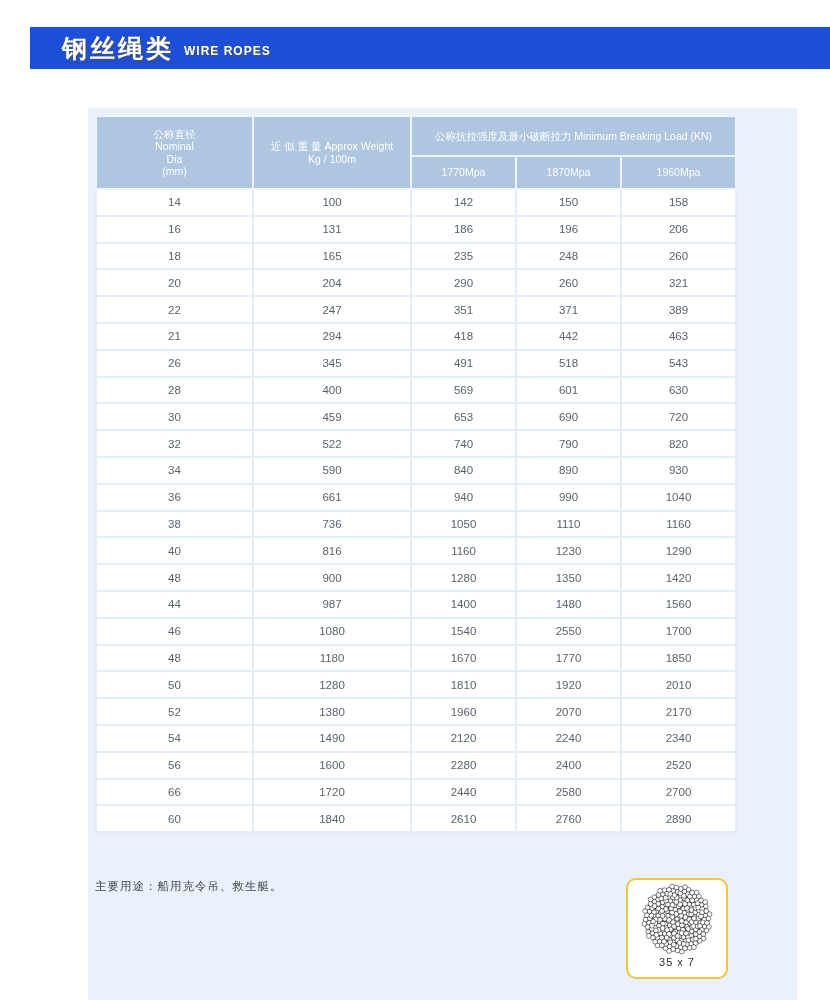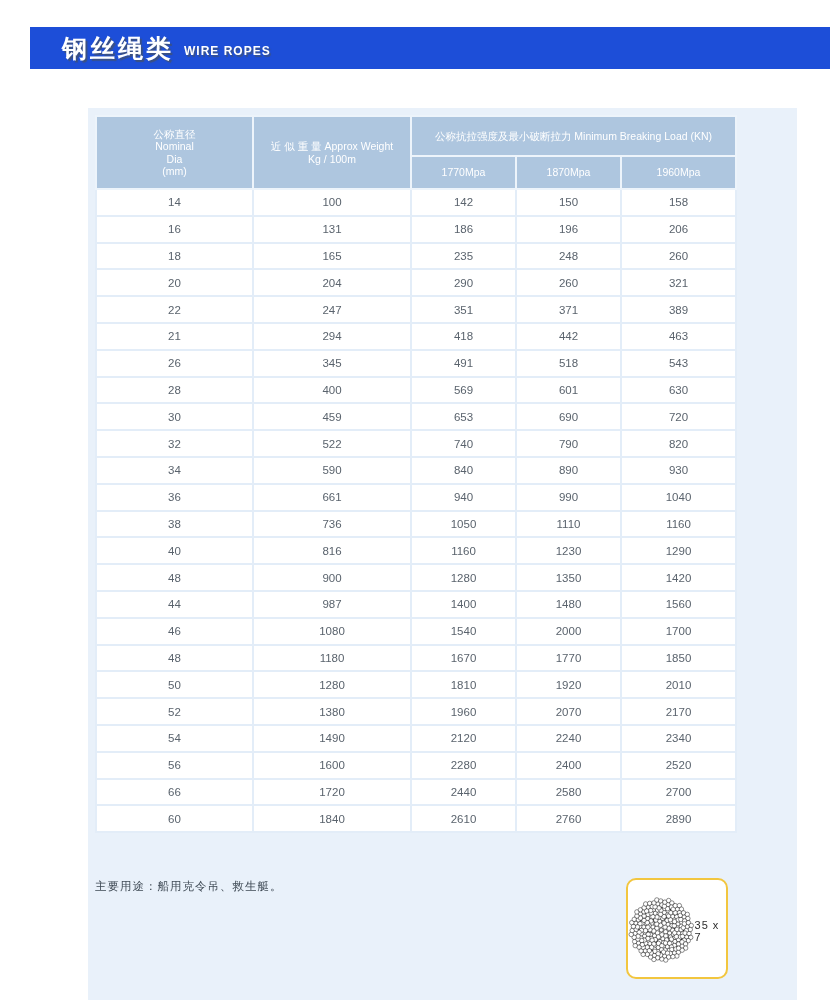--- a/index.html
+++ b/index.html
@@ -118,21 +118,21 @@
   }
   
   .rope-box {
     position: absolute;
     left: 626px; top: 878px;
     width: 102px; height: 101px;
     background: #ffffff;
     border: 2px solid #f2c63f;
     border-radius: 10px;
     display: flex;
-    flex-direction: row;
+    flex-direction: column;
     align-items: center;
     justify-content: flex-start;
     padding-top: 3px;
   }
   .rope-box svg { display: block; }
   .rope-caption {
     font-size: 11px;
     color: #2e2e2e;
     margin-top: 1px;
     letter-spacing: 1px;
@@ -289,21 +289,21 @@
           <td>44</td>
           <td>987</td>
           <td>1400</td>
           <td>1480</td>
           <td>1560</td>
         </tr>
         <tr>
           <td>46</td>
           <td>1080</td>
           <td>1540</td>
-          <td>2000</td>
+          <td>2550</td>
           <td>1700</td>
         </tr>
         <tr>
           <td>48</td>
           <td>1180</td>
           <td>1670</td>
           <td>1770</td>
           <td>1850</td>
         </tr>
         <tr>

